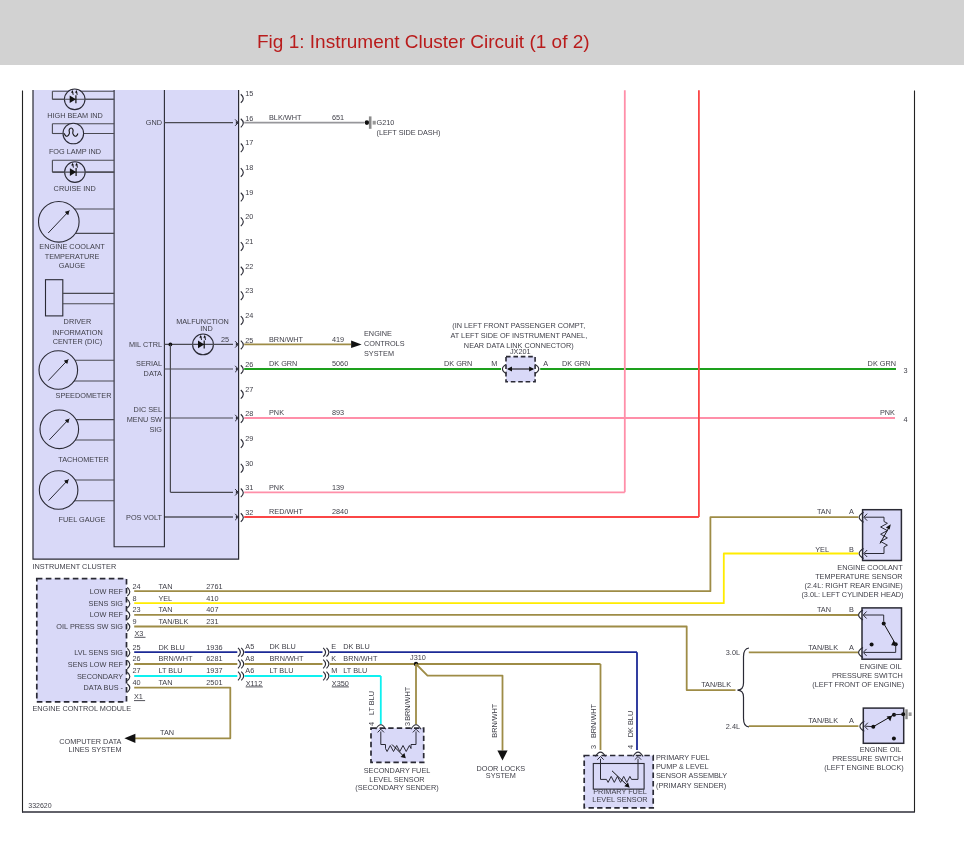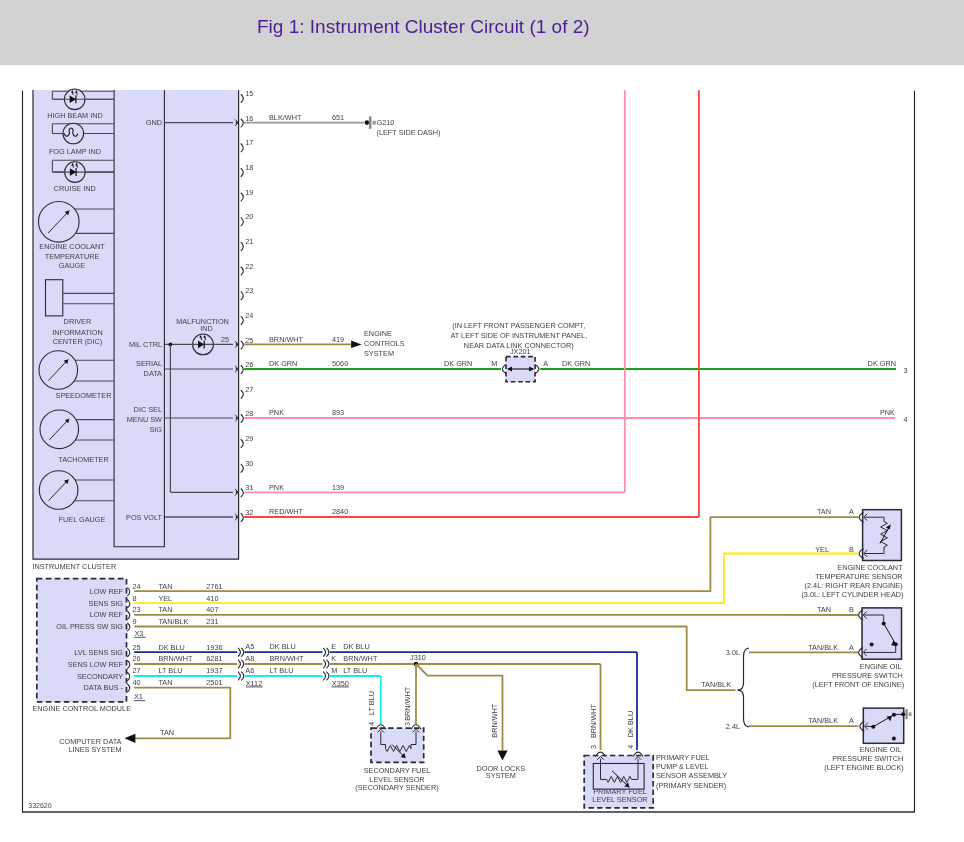--- a/index.html
+++ b/index.html
@@ -1,15 +1,15 @@
 <!DOCTYPE html>
 <html><head><meta charset="utf-8"><title>Fig 1</title><style>
 html,body{margin:0;padding:0;background:#fff;width:964px;height:842px;overflow:hidden;font-family:"Liberation Sans",sans-serif;}
 #hdr{position:absolute;left:0;top:0;width:964px;height:65px;background:#d2d2d2;}
-#hdr span{position:absolute;left:257px;top:16px;font-size:19px;color:#4c1d95;}
+#hdr span{position:absolute;left:257px;top:31px;font-size:19px;color:#b91c1c;}
 #dg{position:absolute;left:0;top:0;}
 </style></head><body>
 <div id="hdr">
     <span>Fig 1: Instrument Cluster Circuit (1 of 2)</span>
   </div>
 <svg id="dg" width="964" height="842" viewBox="0 0 964 842" font-family="Liberation Sans,sans-serif">
 <line x1="22.5" y1="90.5" x2="22.5" y2="812.5" stroke="#222" stroke-width="1.1"></line>
 <line x1="914.5" y1="90.5" x2="914.5" y2="812.5" stroke="#222" stroke-width="1.1"></line>
 <line x1="22.0" y1="812.0" x2="914.5" y2="812.0" stroke="#2e2e38" stroke-width="1.4"></line>
 <path d="M33,90 L33,559.2 L238.6,559.2 L238.6,90" fill="#d9d9f8" stroke="#2a2a35" stroke-width="1.2"></path>

